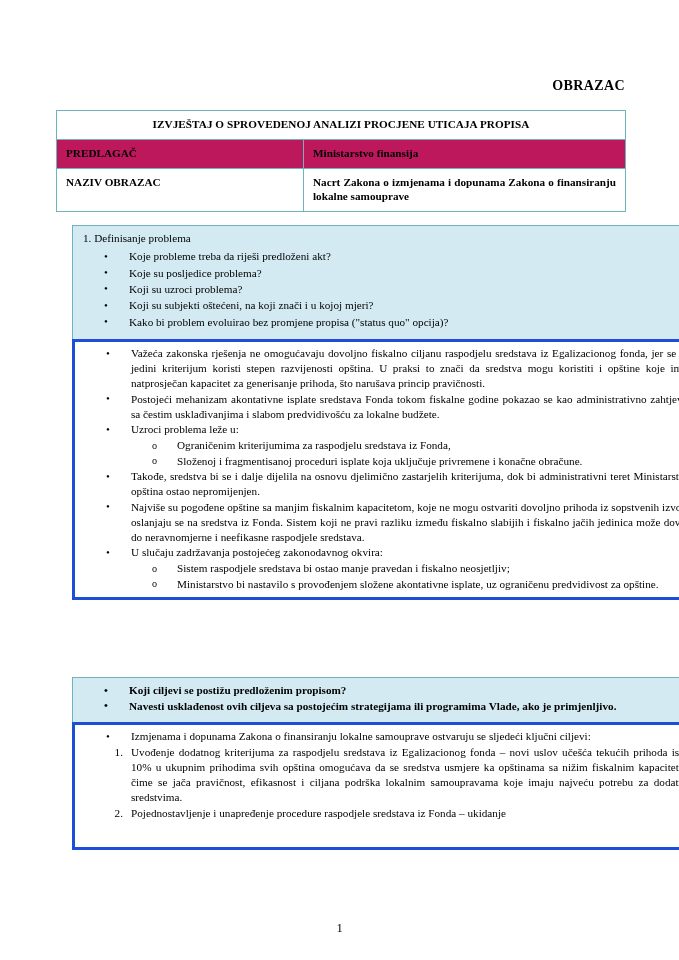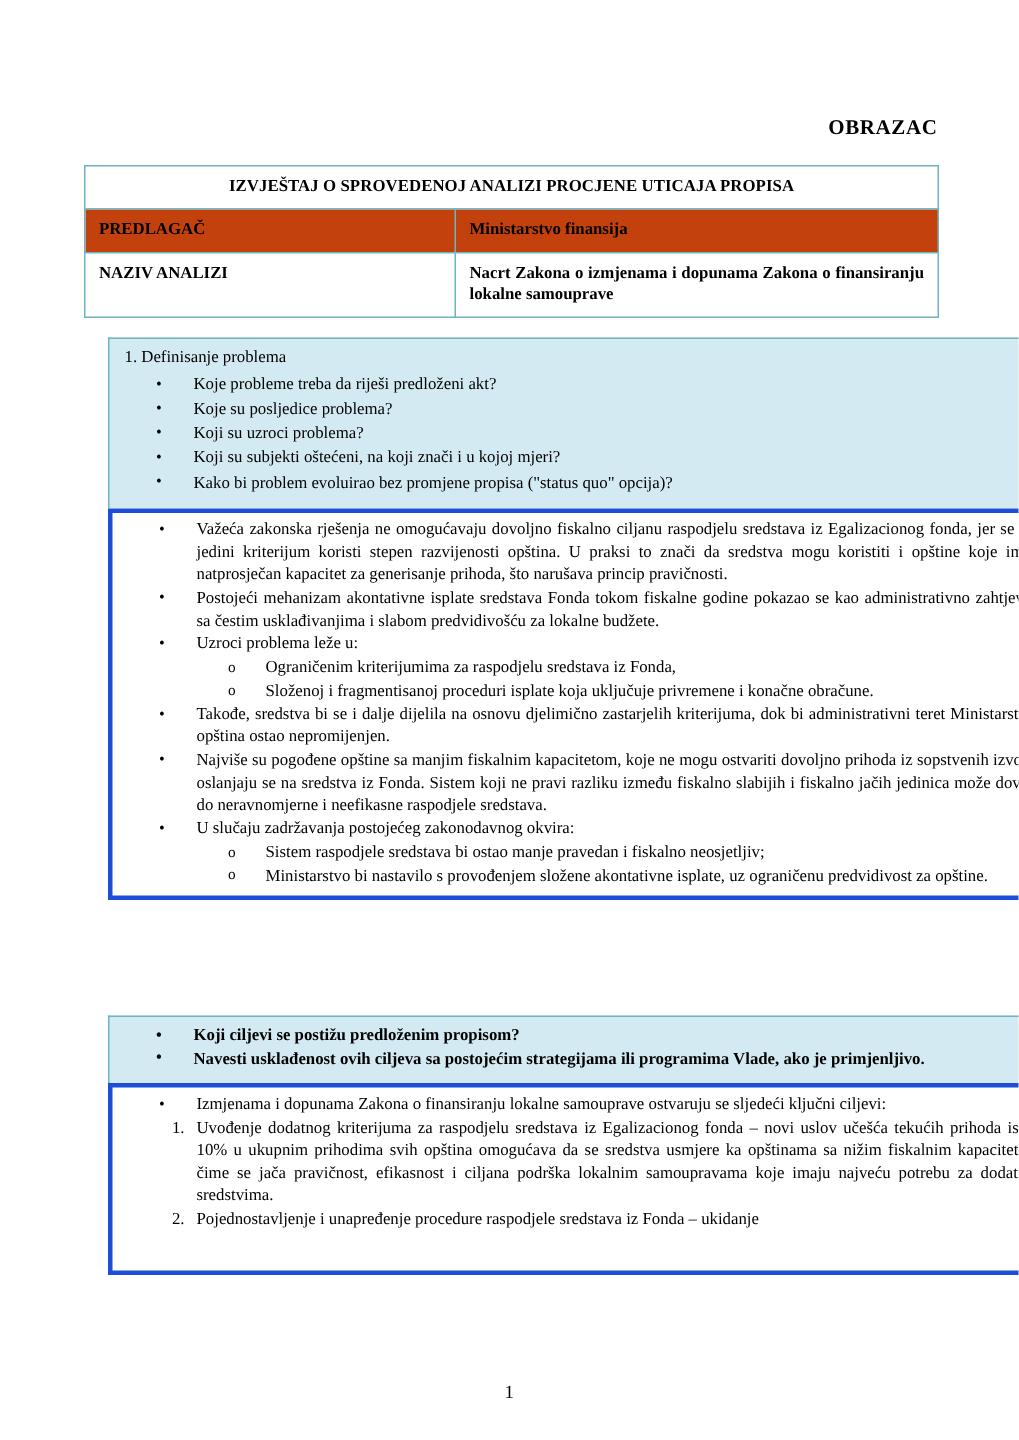--- a/index.html
+++ b/index.html
@@ -51,21 +51,21 @@
   }
   .title-cell {
     text-align: center;
     font-weight: bold;
     font-size: 11.4px;
     letter-spacing: 0.05px;
     padding-top: 9px;
     padding-bottom: 9px;
     background: #ffffff;
   }
-  .row-tint td { background: #c2410c; }
+  .row-tint td { background: #be185d; }
   .row-plain td { background: #ffffff; }
   .lbl-cell {
     font-weight: bold;
     width: 247px;
   }
   .val-cell {
     font-weight: bold;
   }
   .val-cell.justify { text-align: justify; }
 
@@ -165,21 +165,21 @@
       </colgroup>
     <tbody>
       <tr>
         <td class="title-cell" colspan="2">IZVJEŠTAJ O SPROVEDENOJ ANALIZI PROCJENE UTICAJA PROPISA</td>
       </tr>
       <tr class="row-tint">
         <td class="lbl-cell">PREDLAGAČ</td>
         <td class="val-cell">Ministarstvo finansija</td>
       </tr>
       <tr class="row-plain">
-        <td class="lbl-cell">NAZIV ANALIZI</td>
+        <td class="lbl-cell">NAZIV OBRAZAC</td>
         <td class="val-cell justify">Nacrt Zakona o izmjenama i dopunama Zakona o finansiranju lokalne samouprave</td>
       </tr>
     </tbody>
   </table>
 
   <div class="section-wrap" style="top:225px;">
     <div class="sec-head q-head">
       <div class="sec-title">1. Definisanje problema</div>
       <ul class="blist">
         <li>Koje probleme treba da riješi predloženi akt?</li>

